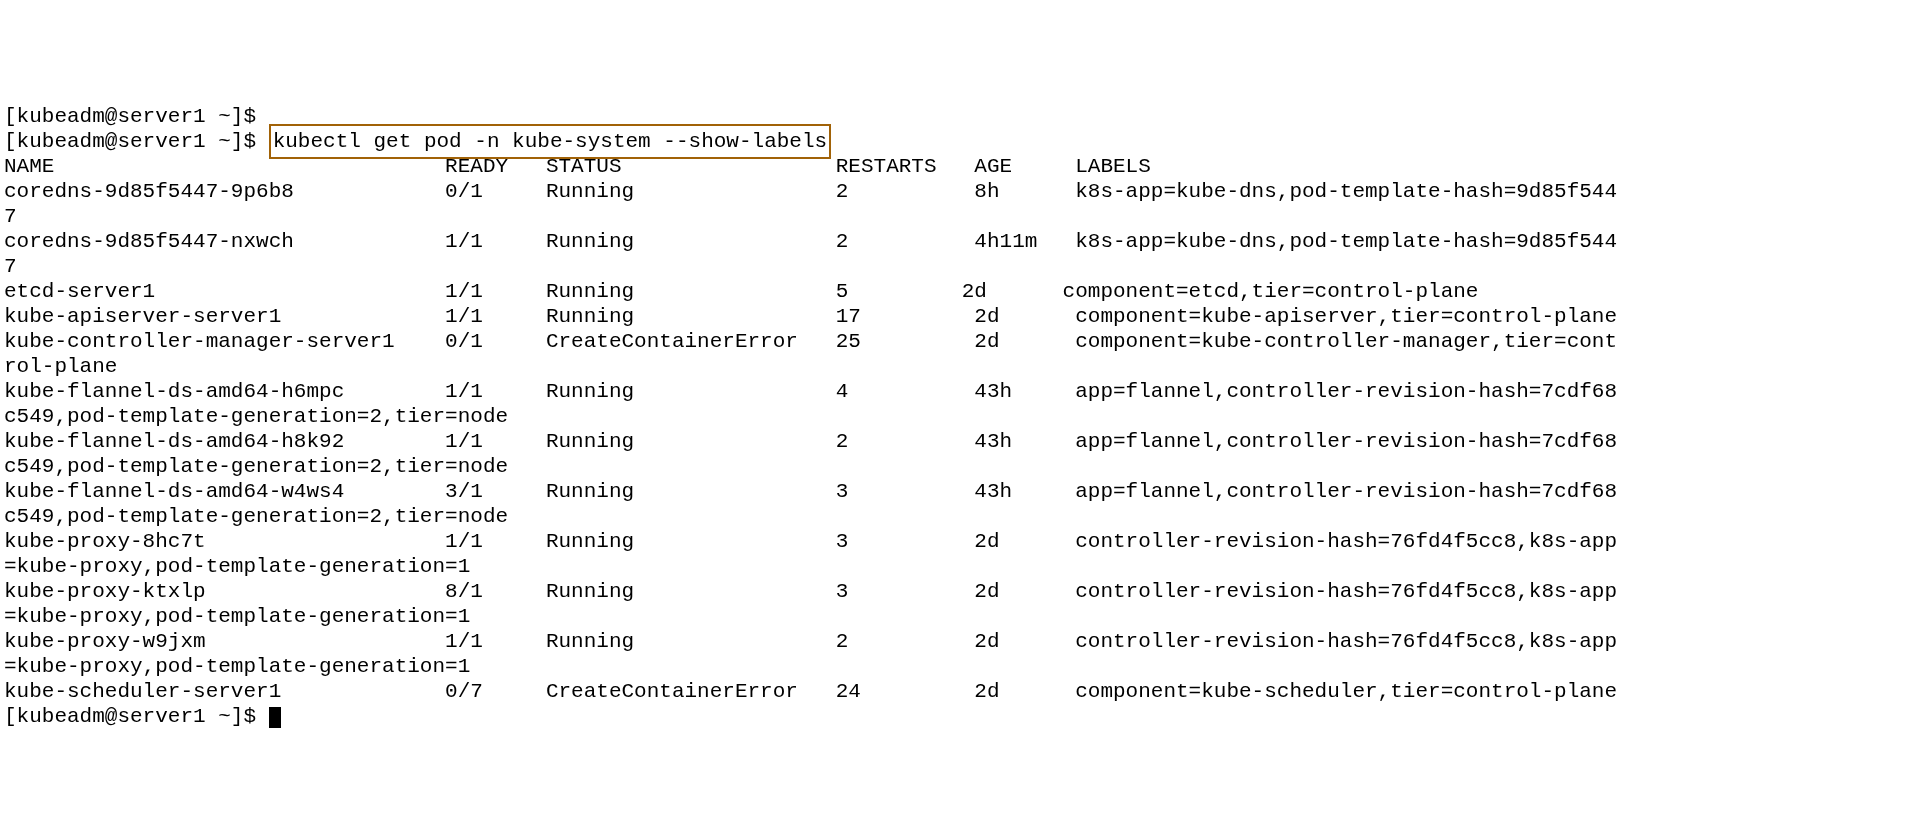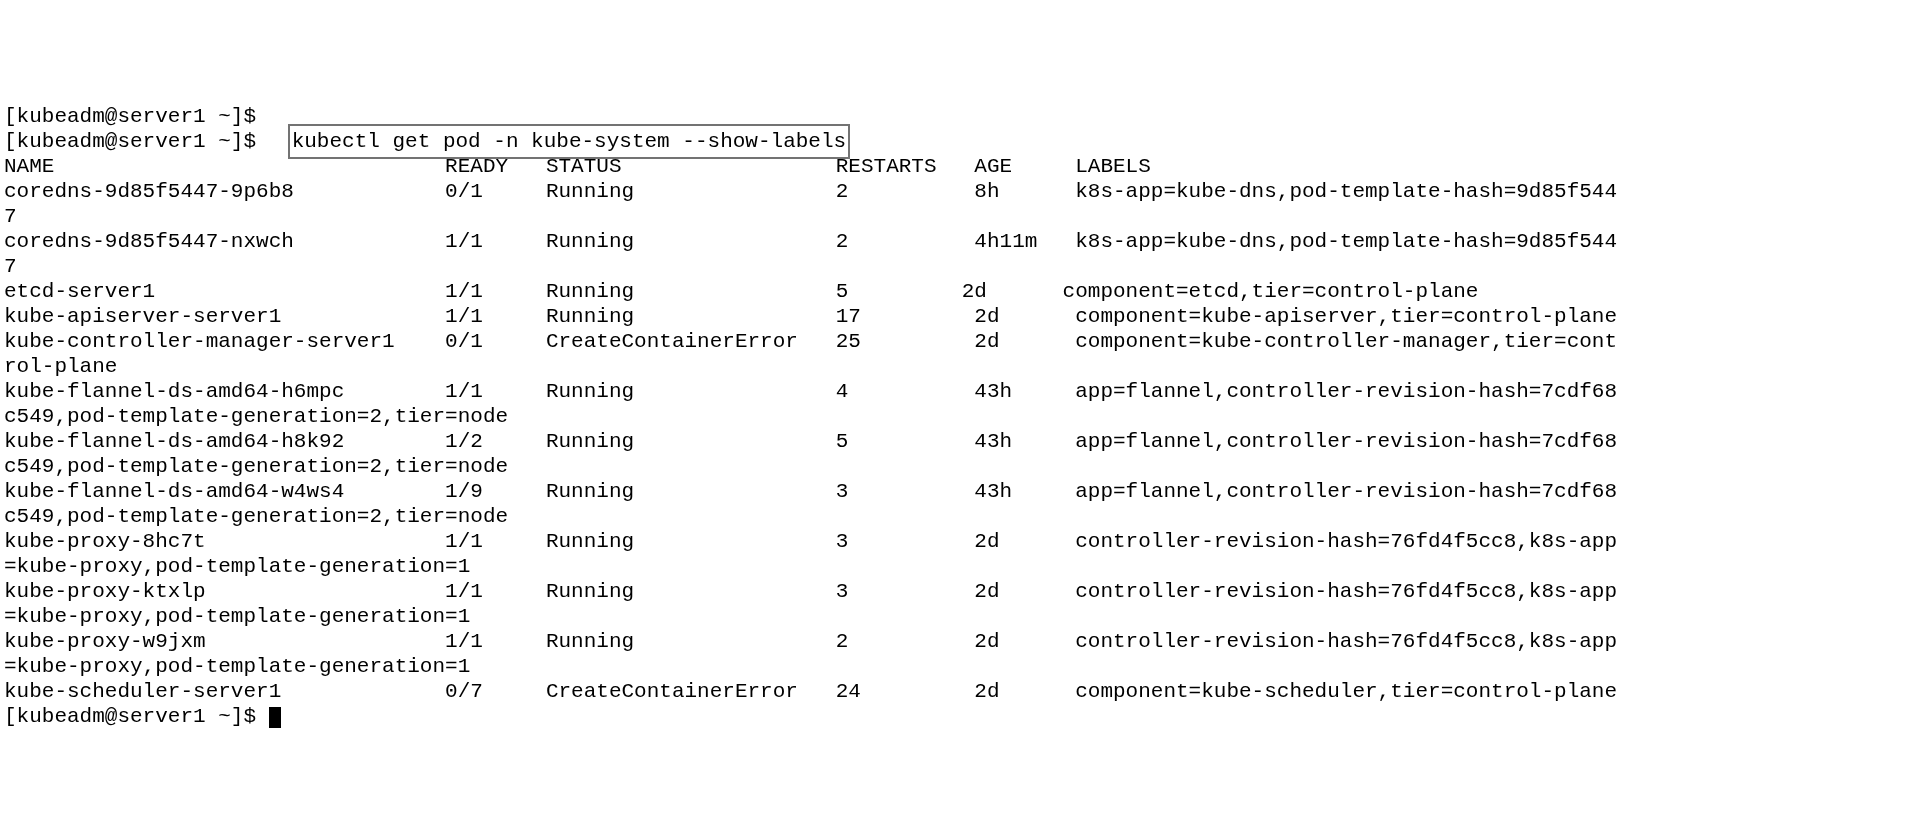--- a/index.html
+++ b/index.html
@@ -7,24 +7,23 @@
       padding: 4px;
       background: white;
       font-family: "Courier New", Courier, monospace;
       font-size: 21px;
       line-height: 25px;
       color: black;
       white-space: pre;
       overflow-x: hidden;
     }
     .highlight-box {
-      border: 2px solid #737373;
+      border: 2px solid #a16207;
       padding: 4px 2px;
       display: inline;
-      margin-left: 19px;
     }
     .cursor {
       display: inline-block;
       width: 12px;
       height: 21px;
       background: black;
       vertical-align: text-bottom;
     }
   </style>
 </head>
@@ -38,27 +37,27 @@
 <span>coredns-9d85f5447-9p6b8            0/1     Running                2          8h      k8s-app=kube-dns,pod-template-hash=9d85f544
 7</span>
 <span>coredns-9d85f5447-nxwch            1/1     Running                2          4h11m   k8s-app=kube-dns,pod-template-hash=9d85f544
 7</span>
 <span>etcd-server1                       1/1     Running                5         2d      component=etcd,tier=control-plane</span>
 <span>kube-apiserver-server1             1/1     Running                17         2d      component=kube-apiserver,tier=control-plane</span>
 <span>kube-controller-manager-server1    0/1     CreateContainerError   25         2d      component=kube-controller-manager,tier=cont
 rol-plane</span>
 <span>kube-flannel-ds-amd64-h6mpc        1/1     Running                4          43h     app=flannel,controller-revision-hash=7cdf68
 c549,pod-template-generation=2,tier=node</span>
-<span>kube-flannel-ds-amd64-h8k92        1/2     Running                5          43h     app=flannel,controller-revision-hash=7cdf68
+<span>kube-flannel-ds-amd64-h8k92        1/1     Running                2          43h     app=flannel,controller-revision-hash=7cdf68
 c549,pod-template-generation=2,tier=node</span>
-<span>kube-flannel-ds-amd64-w4ws4        1/9     Running                3          43h     app=flannel,controller-revision-hash=7cdf68
+<span>kube-flannel-ds-amd64-w4ws4        3/1     Running                3          43h     app=flannel,controller-revision-hash=7cdf68
 c549,pod-template-generation=2,tier=node</span>
 <span>kube-proxy-8hc7t                   1/1     Running                3          2d      controller-revision-hash=76fd4f5cc8,k8s-app
 =kube-proxy,pod-template-generation=1</span>
-<span>kube-proxy-ktxlp                   1/1     Running                3          2d      controller-revision-hash=76fd4f5cc8,k8s-app
+<span>kube-proxy-ktxlp                   8/1     Running                3          2d      controller-revision-hash=76fd4f5cc8,k8s-app
 =kube-proxy,pod-template-generation=1</span>
 <span>kube-proxy-w9jxm                   1/1     Running                2          2d      controller-revision-hash=76fd4f5cc8,k8s-app
 =kube-proxy,pod-template-generation=1</span>
 <span>kube-scheduler-server1             0/7     CreateContainerError   24         2d      component=kube-scheduler,tier=control-plane</span>
 <span>[kubeadm@server1 ~]$ </span><span class="cursor"></span></div>
 
 
 
 
 </body></html>

